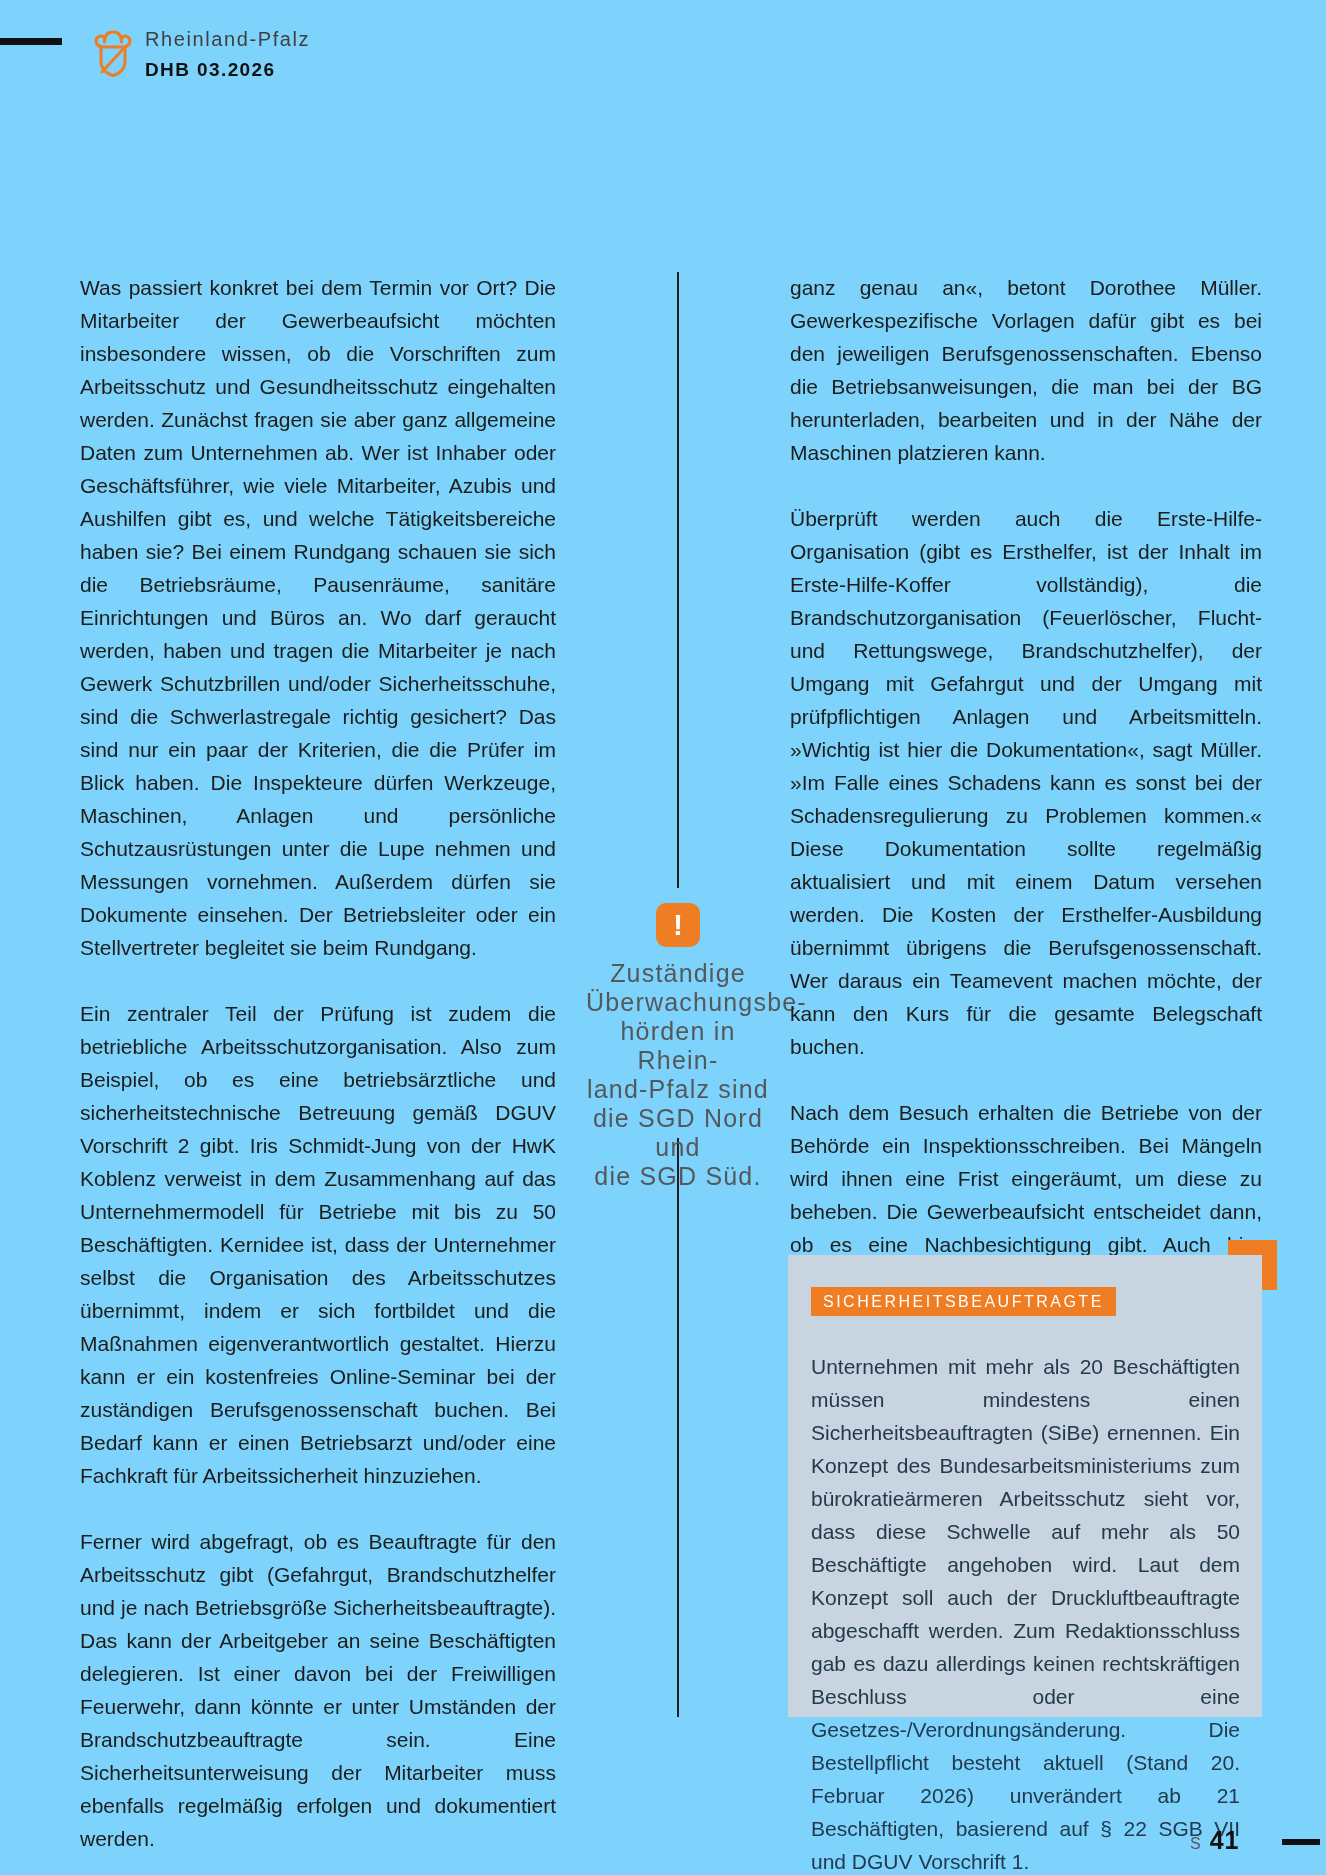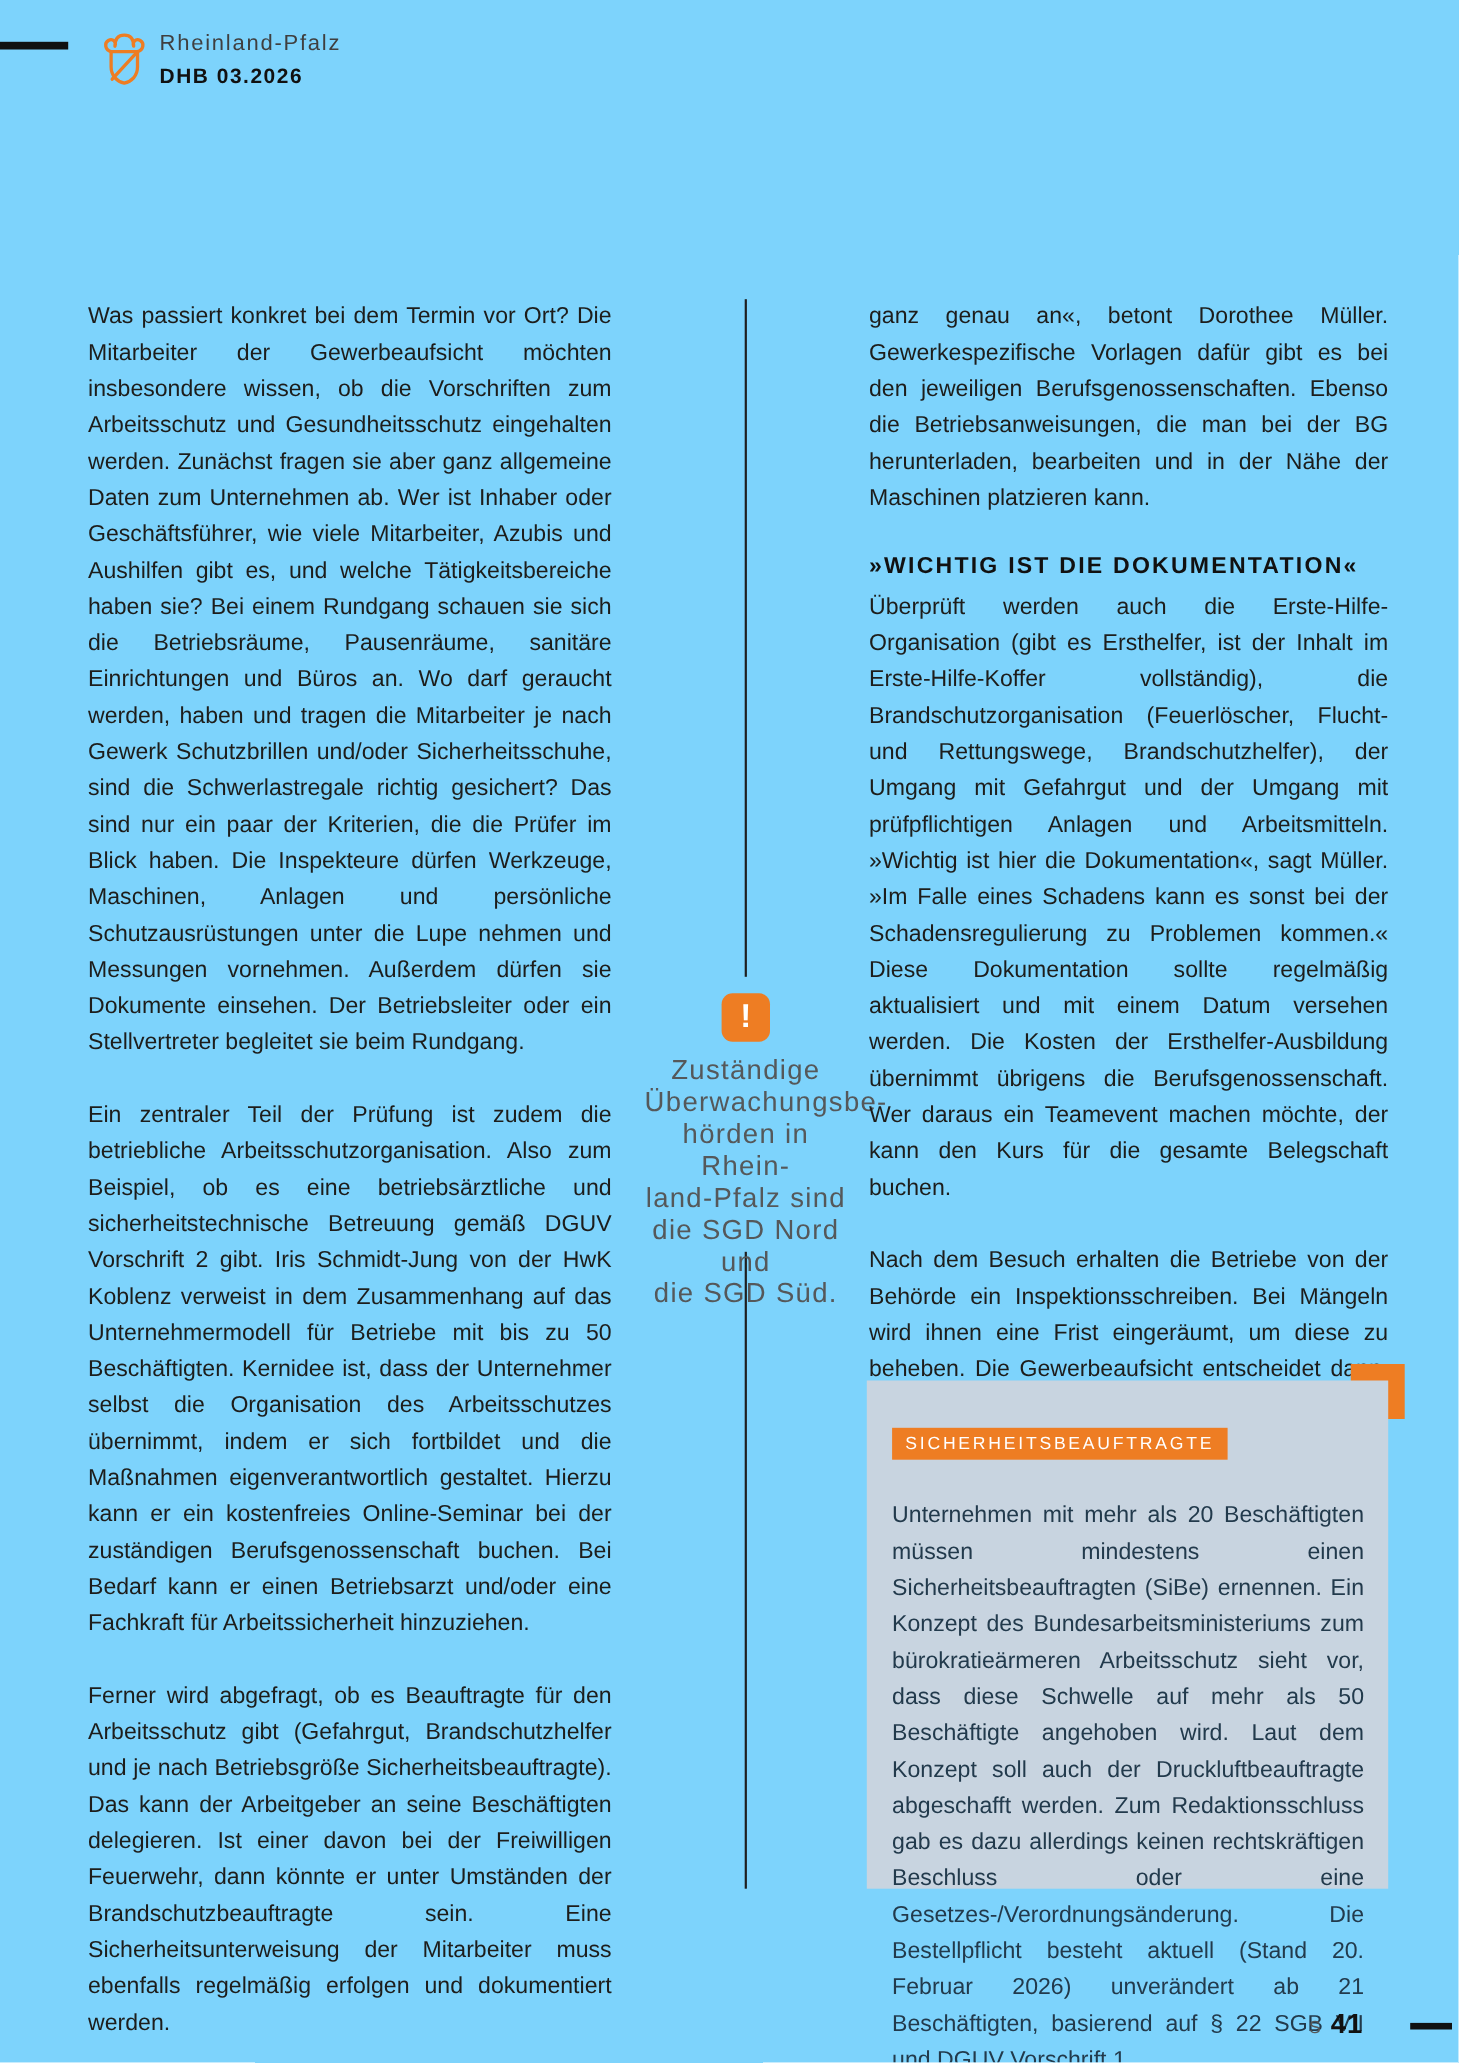--- a/index.html
+++ b/index.html
@@ -34,21 +34,21 @@
     width:44px;height:44px;border-radius:10px;background:#ee7d23;margin:0 auto;
     color:#ffffff;font-weight:bold;font-size:30px;line-height:44px;text-align:center;
   }
   .note .note-text{
     margin-top:12px;font-size:25px;line-height:29px;letter-spacing:1.2px;
     color:#55585a;white-space:pre-line;
   }
   
   .info-box{
     position:absolute;left:788px;top:1255px;width:474px;height:462px;
-    background:#c8d4e0;box-sizing:border-box;padding:43px 22px 0 23px;
+    background:#c8d4e0;box-sizing:border-box;padding:32px 22px 0 23px;
   }
   .info-box .label{
     display:inline-block;background:#ee7d23;color:#ffffff;
     font-size:16px;letter-spacing:2.5px;padding:6px 12px 5px 12px;
   }
   .info-box .box-text{
     margin-top:34px;font-size:21px;line-height:33px;text-align:justify;
     color:#223a4c;hyphens:auto;-webkit-hyphens:auto;
   }
   .corner{position:absolute;left:1228px;top:1240px;width:49px;height:50px;background:#ee7d23;}
@@ -98,21 +98,20 @@
     <div class="note-text">Zuständige
 Überwachungsbe-
 hörden in Rhein-
 land-Pfalz sind
 die SGD Nord und
 die SGD Süd.</div>
   </div>
 
   <div class="col right-col">
     <p>ganz genau an«, betont Dorothee Müller. Gewerkespezifische Vorlagen dafür gibt es bei den jeweiligen Berufsgenossenschaften. Ebenso die Betriebsanweisungen, die man bei der BG herunterladen, bearbeiten und in der Nähe der Maschinen platzieren kann.</p>
-    <h2>»WICHTIG IST DIE DOKUMENTATION«</h2>
     <p>Überprüft werden auch die Erste-Hilfe-Organisation (gibt es Ersthelfer, ist der Inhalt im Erste-Hilfe-Koffer vollständig), die Brandschutzorganisation (Feuerlöscher, Flucht- und Rettungswege, Brandschutzhelfer), der Umgang mit Gefahrgut und der Umgang mit prüfpflichtigen Anlagen und Arbeitsmitteln. »Wichtig ist hier die Dokumentation«, sagt Müller. »Im Falle eines Schadens kann es sonst bei der Schadensregulierung zu Problemen kommen.« Diese Dokumentation sollte regelmäßig aktualisiert und mit einem Datum versehen werden. Die Kosten der Ersthelfer-Ausbildung übernimmt übrigens die Berufsgenossenschaft. Wer daraus ein Teamevent machen möchte, der kann den Kurs für die gesamte Belegschaft buchen.</p>
     <p>Nach dem Besuch erhalten die Betriebe von der Behörde ein Inspektionsschreiben. Bei Mängeln wird ihnen eine Frist eingeräumt, um diese zu beheben. Die Gewerbeaufsicht entscheidet dann, ob es eine Nachbesichtigung gibt. Auch hier können die Beraterinnen und Berater der Handwerkskammern als Moderatoren eingebunden werden.</p>
   </div>
 
   <div class="corner"></div>
 
   <div class="info-box">
     <span class="label">SICHERHEITSBEAUFTRAGTE</span>
     <div class="box-text">Unternehmen mit mehr als 20 Beschäftigten müssen mindestens einen Sicherheitsbeauftragten (SiBe) ernennen. Ein Konzept des Bundesarbeitsministeriums zum bürokratieärmeren Arbeitsschutz sieht vor, dass diese Schwelle auf mehr als 50 Beschäftigte angehoben wird. Laut dem Konzept soll auch der Druckluftbeauftragte abgeschafft werden. Zum Redaktionsschluss gab es dazu allerdings keinen rechtskräftigen Beschluss oder eine Gesetzes-/Verordnungsänderung. Die Bestellpflicht besteht aktuell (Stand 20. Februar 2026) unverändert ab 21 Beschäftigten, basierend auf § 22 SGB VII und DGUV Vorschrift 1.</div>
   </div>

